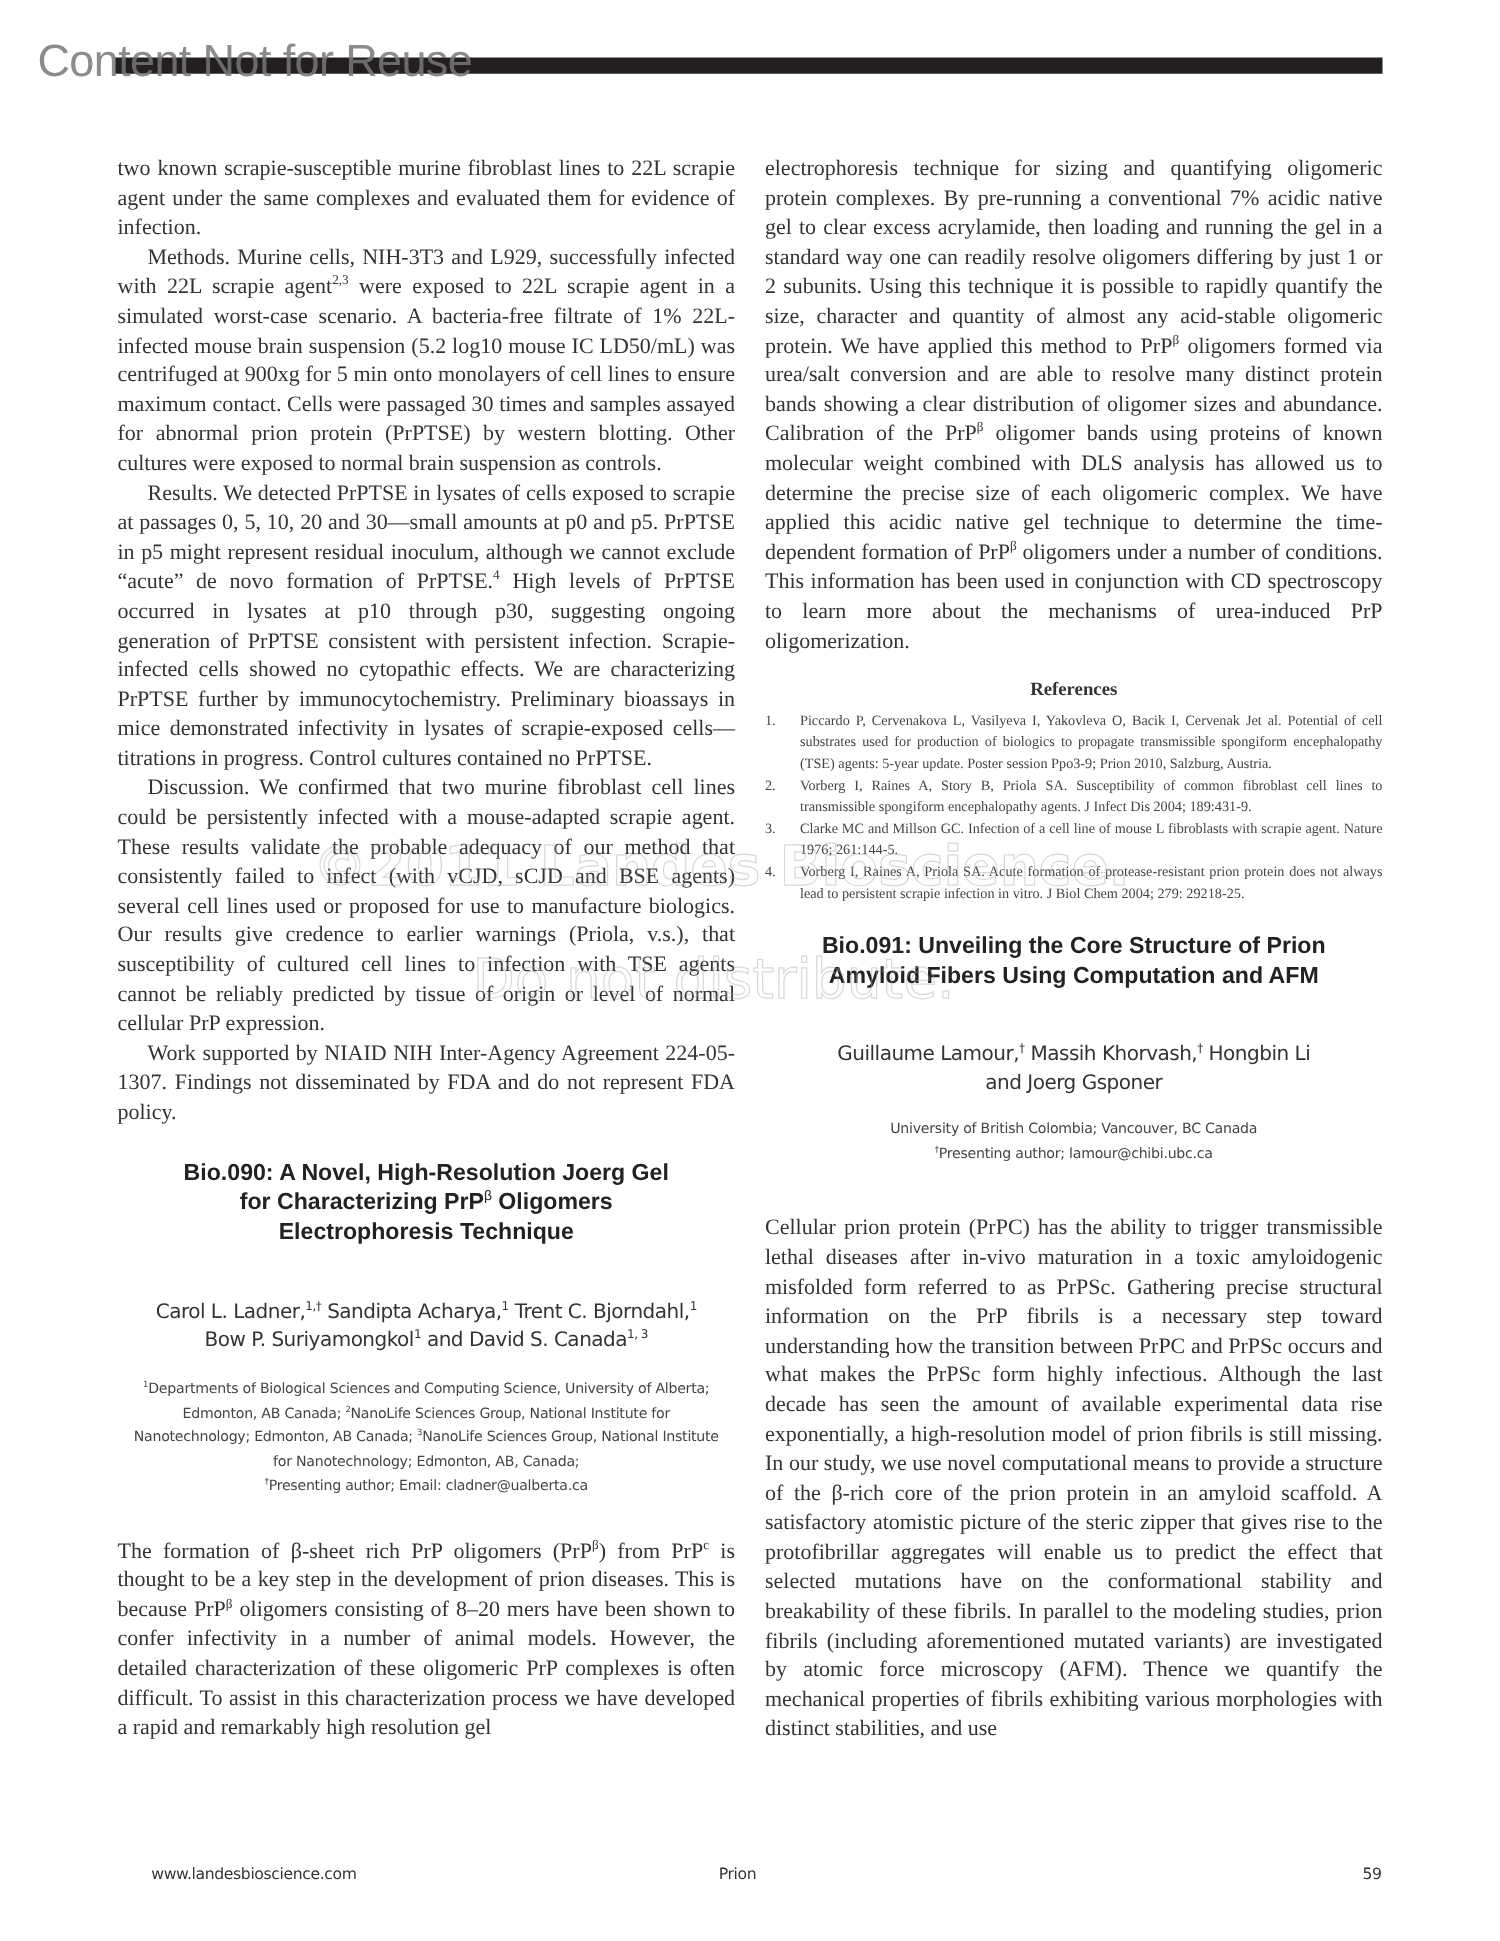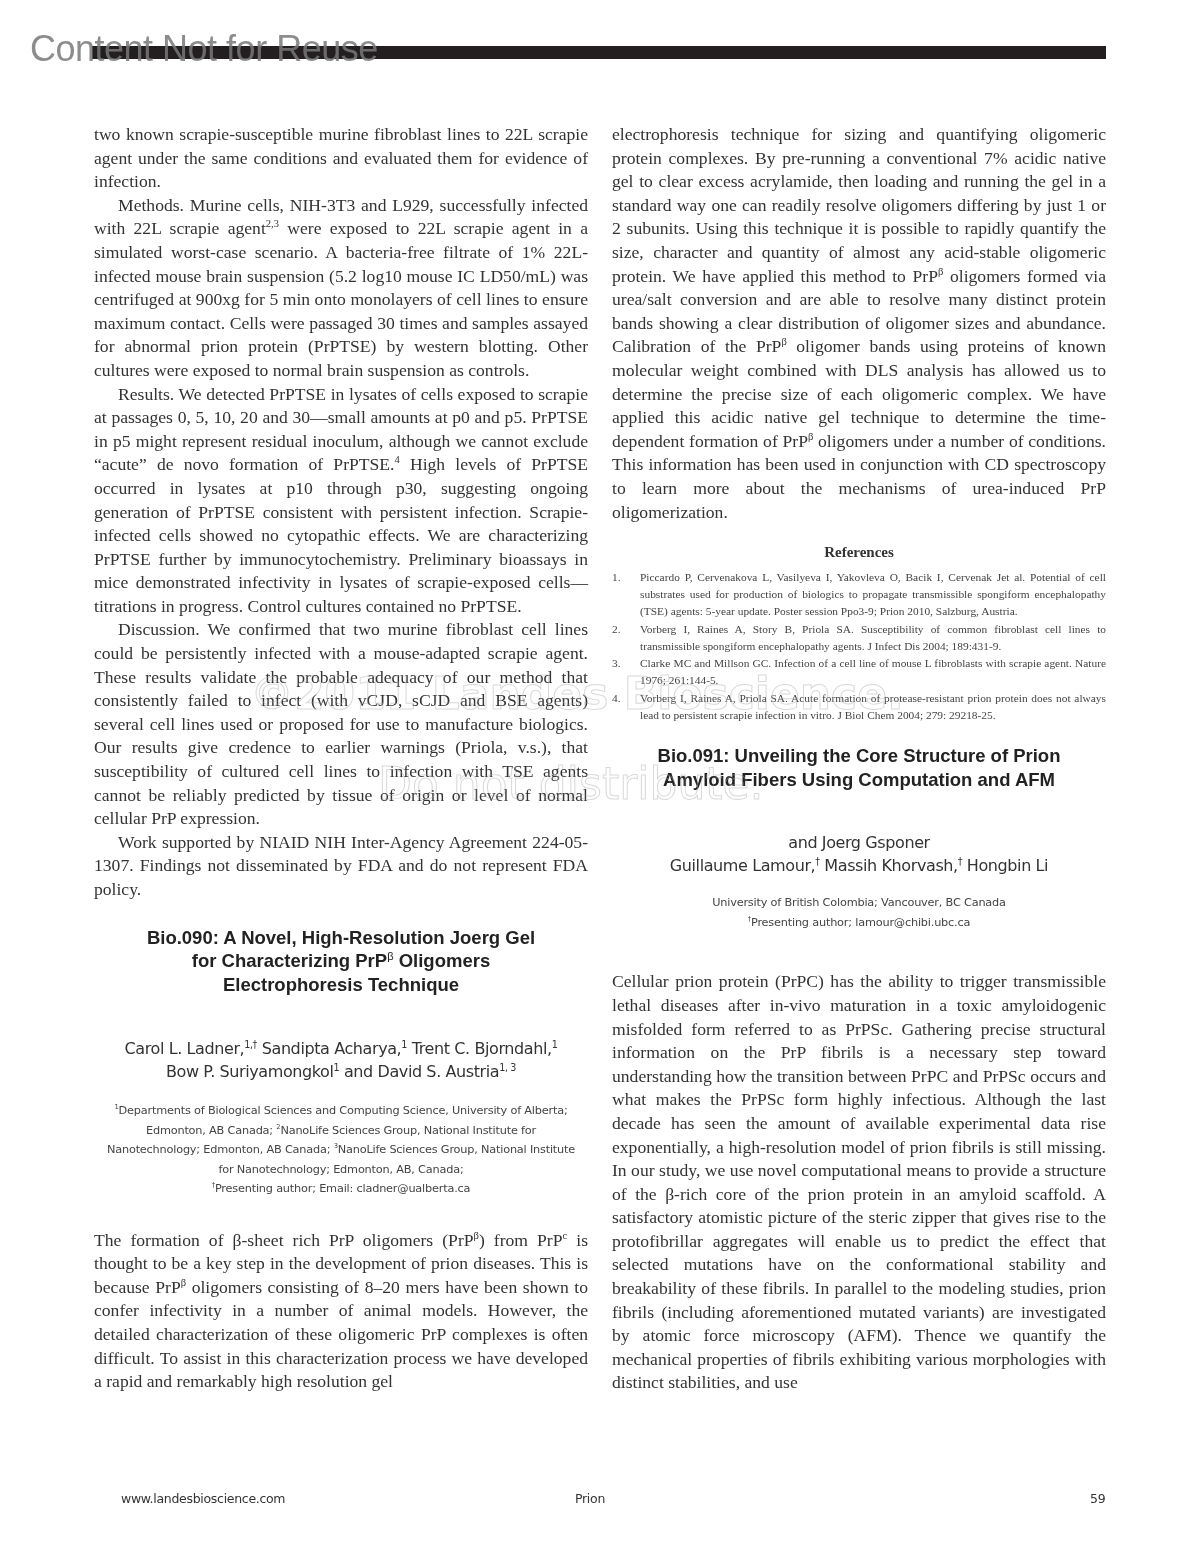--- a/index.html
+++ b/index.html
@@ -23,39 +23,39 @@
   .footer { position: absolute; top: 1491px; font-family: "DejaVu Sans", sans-serif; font-size: 12.5px; color: #333; letter-spacing: -0.3px; }
   .wm { position: absolute; font-family: "DejaVu Sans", sans-serif; font-size: 44px; color: transparent; -webkit-text-stroke: 1px rgba(170,170,170,0.45); white-space: nowrap; pointer-events: none; }
 </style>
 </head>
 <body>
 
 <div class="top-bar"></div>
 <div class="reuse-watermark">Content Not for Reuse</div>
 
 <div class="col col-left">
-  <p>two known scrapie-susceptible murine fibroblast lines to 22L scrapie agent under the same conditions and evaluated them for evidence of infection.</p>
+  <p>two known scrapie-susceptible murine fibroblast lines to 22L scrapie agent under the same complexes and evaluated them for evidence of infection.</p>
 
   <p class="indent"><span class="bold">Methods.</span><span> Murine cells, NIH-3T3 and L929, successfully infected with 22L scrapie agent</span><sup>2,3</sup><span> were exposed to 22L scrapie agent in a simulated worst-case scenario. A bacteria-free filtrate of 1% 22L-infected mouse brain suspension (5.2 log10 mouse IC LD50/mL) was centrifuged at 900xg for 5 min onto monolayers of cell lines to ensure maximum contact. Cells were passaged 30 times and samples assayed for abnormal prion protein (PrPTSE) by western blotting. Other cultures were exposed to normal brain suspension as controls.</span></p>
 
   <p class="indent"><span class="bold">Results.</span><span> We detected PrPTSE in lysates of cells exposed to scrapie at passages 0, 5, 10, 20 and 30—small amounts at p0 and p5. PrPTSE in p5 might represent residual inoculum, although we cannot exclude “acute” de novo formation of PrPTSE.</span><sup>4</sup><span> High levels of PrPTSE occurred in lysates at p10 through p30, suggesting ongoing generation of PrPTSE consistent with persistent infection. Scrapie-infected cells showed no cytopathic effects. We are characterizing PrPTSE further by immunocytochemistry. Preliminary bioassays in mice demonstrated infectivity in lysates of scrapie-exposed cells—titrations in progress. Control cultures contained no PrPTSE.</span></p>
 
   <p class="indent"><span class="bold">Discussion.</span><span> We confirmed that two murine fibroblast cell lines could be persistently infected with a mouse-adapted scrapie agent. These results validate the probable adequacy of our method that consistently failed to infect (with vCJD, sCJD and BSE agents) several cell lines used or proposed for use to manufacture biologics. Our results give credence to earlier warnings (Priola, v.s.), that susceptibility of cultured cell lines to infection with TSE agents cannot be reliably predicted by tissue of origin or level of normal cellular PrP expression.</span></p>
 
   <p class="indent">Work supported by NIAID NIH Inter-Agency Agreement 224-05-1307. Findings not disseminated by FDA and do not represent FDA policy.</p>
 
   <div style="margin-top:24px;">
     <div class="abs-title">
       <div>Bio.090: A Novel, High-Resolution Joerg Gel</div>
       <div><span>for Characterizing PrP</span><sup style="font-weight:normal;">β</sup><span> Oligomers</span></div>
       <div>Electrophoresis Technique</div>
     </div>
     <div class="authors" style="margin-top:41px;">
       <div><span>Carol L. Ladner,</span><sup>1,†</sup><span> Sandipta Acharya,</span><sup>1</sup><span> Trent C. Bjorndahl,</span><sup>1</sup></div>
-      <div><span>Bow P. Suriyamongkol</span><sup>1</sup><span> and David S. Austria</span><sup>1, 3</sup></div>
+      <div><span>Bow P. Suriyamongkol</span><sup>1</sup><span> and David S. Canada</span><sup>1, 3</sup></div>
     </div>
     <div class="affil" style="margin-top:18px; padding: 0 10px;">
       <sup>1</sup><span>Departments of Biological Sciences and Computing Science, University of Alberta; Edmonton, AB Canada; </span><sup>2</sup><span>NanoLife Sciences Group, National Institute for Nanotechnology; Edmonton, AB Canada; </span><sup>3</sup><span>NanoLife Sciences Group, National Institute for Nanotechnology; Edmonton, AB, Canada;</span><br><sup>†</sup><span>Presenting author; Email: cladner@ualberta.ca</span>
     </div>
   </div>
 
   <p style="margin-top:30px;"><span>The formation of β-sheet rich PrP oligomers (PrP</span><sup>β</sup><span>) from PrP</span><sup>c</sup><span> is thought to be a key step in the development of prion diseases. This is because PrP</span><sup>β</sup><span> oligomers consisting of 8–20 mers have been shown to confer infectivity in a number of animal models. However, the detailed characterization of these oligomeric PrP complexes is often difficult. To assist in this characterization process we have developed a rapid and remarkably high resolution gel</span></p>
 </div>
 
 <div class="col col-right">
@@ -80,22 +80,22 @@
         <span class="ref-text">Vorberg I, Raines A, Priola SA. Acute formation of protease-resistant prion protein does not always lead to persistent scrapie infection in vitro. J Biol Chem 2004; 279: 29218-25.</span>
       </div>
   </div>
 
   <div style="margin-top:20px;">
     <div class="abs-title">
       <div>Bio.091: Unveiling the Core Structure of Prion</div>
       <div>Amyloid Fibers Using Computation and AFM</div>
     </div>
     <div class="authors" style="margin-top:40px;">
+      <div><span>Guillaume Lamour,</span><sup>†</sup><span> Massih Khorvash,</span><sup>†</sup><span> Hongbin Li</span></div>
       <div><span>and Joerg Gsponer</span></div>
-      <div><span>Guillaume Lamour,</span><sup>†</sup><span> Massih Khorvash,</span><sup>†</sup><span> Hongbin Li</span></div>
     </div>
     <div class="affil" style="margin-top:16px;">
       <div>University of British Colombia; Vancouver, BC Canada</div>
       <div><sup>†</sup><span>Presenting author; lamour@chibi.ubc.ca</span></div>
     </div>
   </div>
 
   <p style="margin-top:38px;">Cellular prion protein (PrPC) has the ability to trigger transmissible lethal diseases after in-vivo maturation in a toxic amyloidogenic misfolded form referred to as PrPSc. Gathering precise structural information on the PrP fibrils is a necessary step toward understanding how the transition between PrPC and PrPSc occurs and what makes the PrPSc form highly infectious. Although the last decade has seen the amount of available experimental data rise exponentially, a high-resolution model of prion fibrils is still missing. In our study, we use novel computational means to provide a structure of the β-rich core of the prion protein in an amyloid scaffold. A satisfactory atomistic picture of the steric zipper that gives rise to the protofibrillar aggregates will enable us to predict the effect that selected mutations have on the conformational stability and breakability of these fibrils. In parallel to the modeling studies, prion fibrils (including aforementioned mutated variants) are investigated by atomic force microscopy (AFM). Thence we quantify the mechanical properties of fibrils exhibiting various morphologies with distinct stabilities, and use</p>
 </div>
 

